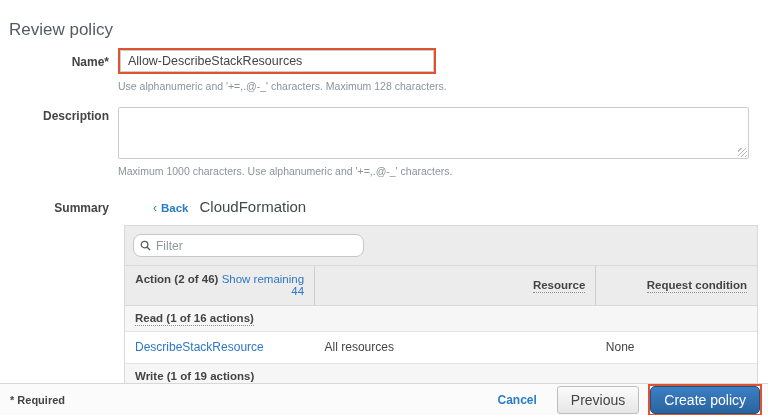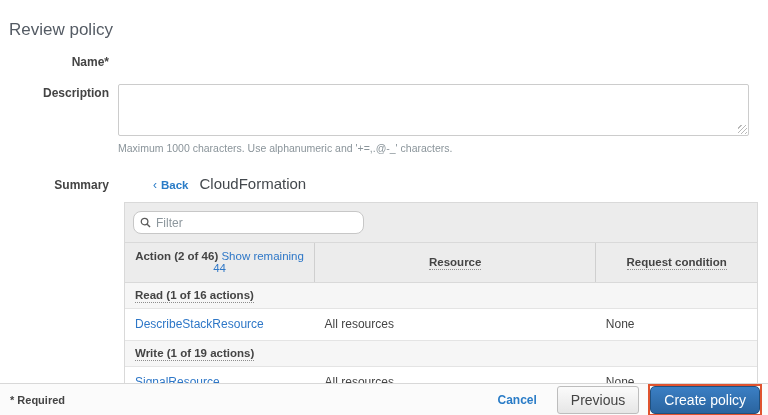--- a/index.html
+++ b/index.html
@@ -142,21 +142,21 @@
     width: 100%;
     border-collapse: collapse;
     table-layout: fixed;
   }
   .actions-table col.c-action { width: 30%; }
   .actions-table col.c-resource { width: 44.5%; }
   .actions-table col.c-condition { width: 25.5%; }
 
   .actions-table thead th {
     background: #ececec;
-    text-align: center;
+    text-align: right;
     font-size: 11.5px;
     font-weight: 700;
     color: #444;
     padding: 7px 10px 8px 10px;
     border-bottom: 1px solid #d9d9d9;
   }
   .actions-table thead th + th { border-left: 1px solid #cfcfcf; }
 
   .dotted { border-bottom: 1px dotted #8d8d8d; padding-bottom: 1px; }
 
@@ -242,20 +242,26 @@
 <body>
 
 <div class="screen">
 
   <h1 class="page-title">Review policy</h1>
 
   <div class="form-area">
 
     <div class="frow name-row">
       <div class="flabel">Name*</div>
+      <div class="ffield">
+        <div class="annotation-box">
+          <input class="name-input" type="text" value="Allow-DescribeStackResources" style="">
+        </div>
+        <div class="help-text">Use alphanumeric and '+=,.@-_' characters. Maximum 128 characters.</div>
+      </div>
     </div>
 
     <div class="frow desc-row">
       <div class="flabel">Description</div>
       <div class="ffield">
         <div class="textarea-wrap">
           <textarea class="desc-textarea" style=""></textarea>
           <div class="resize-handle"></div>
         </div>
         <div class="help-text">Maximum 1000 characters. Use alphanumeric and '+=,.@-_' characters.</div>

